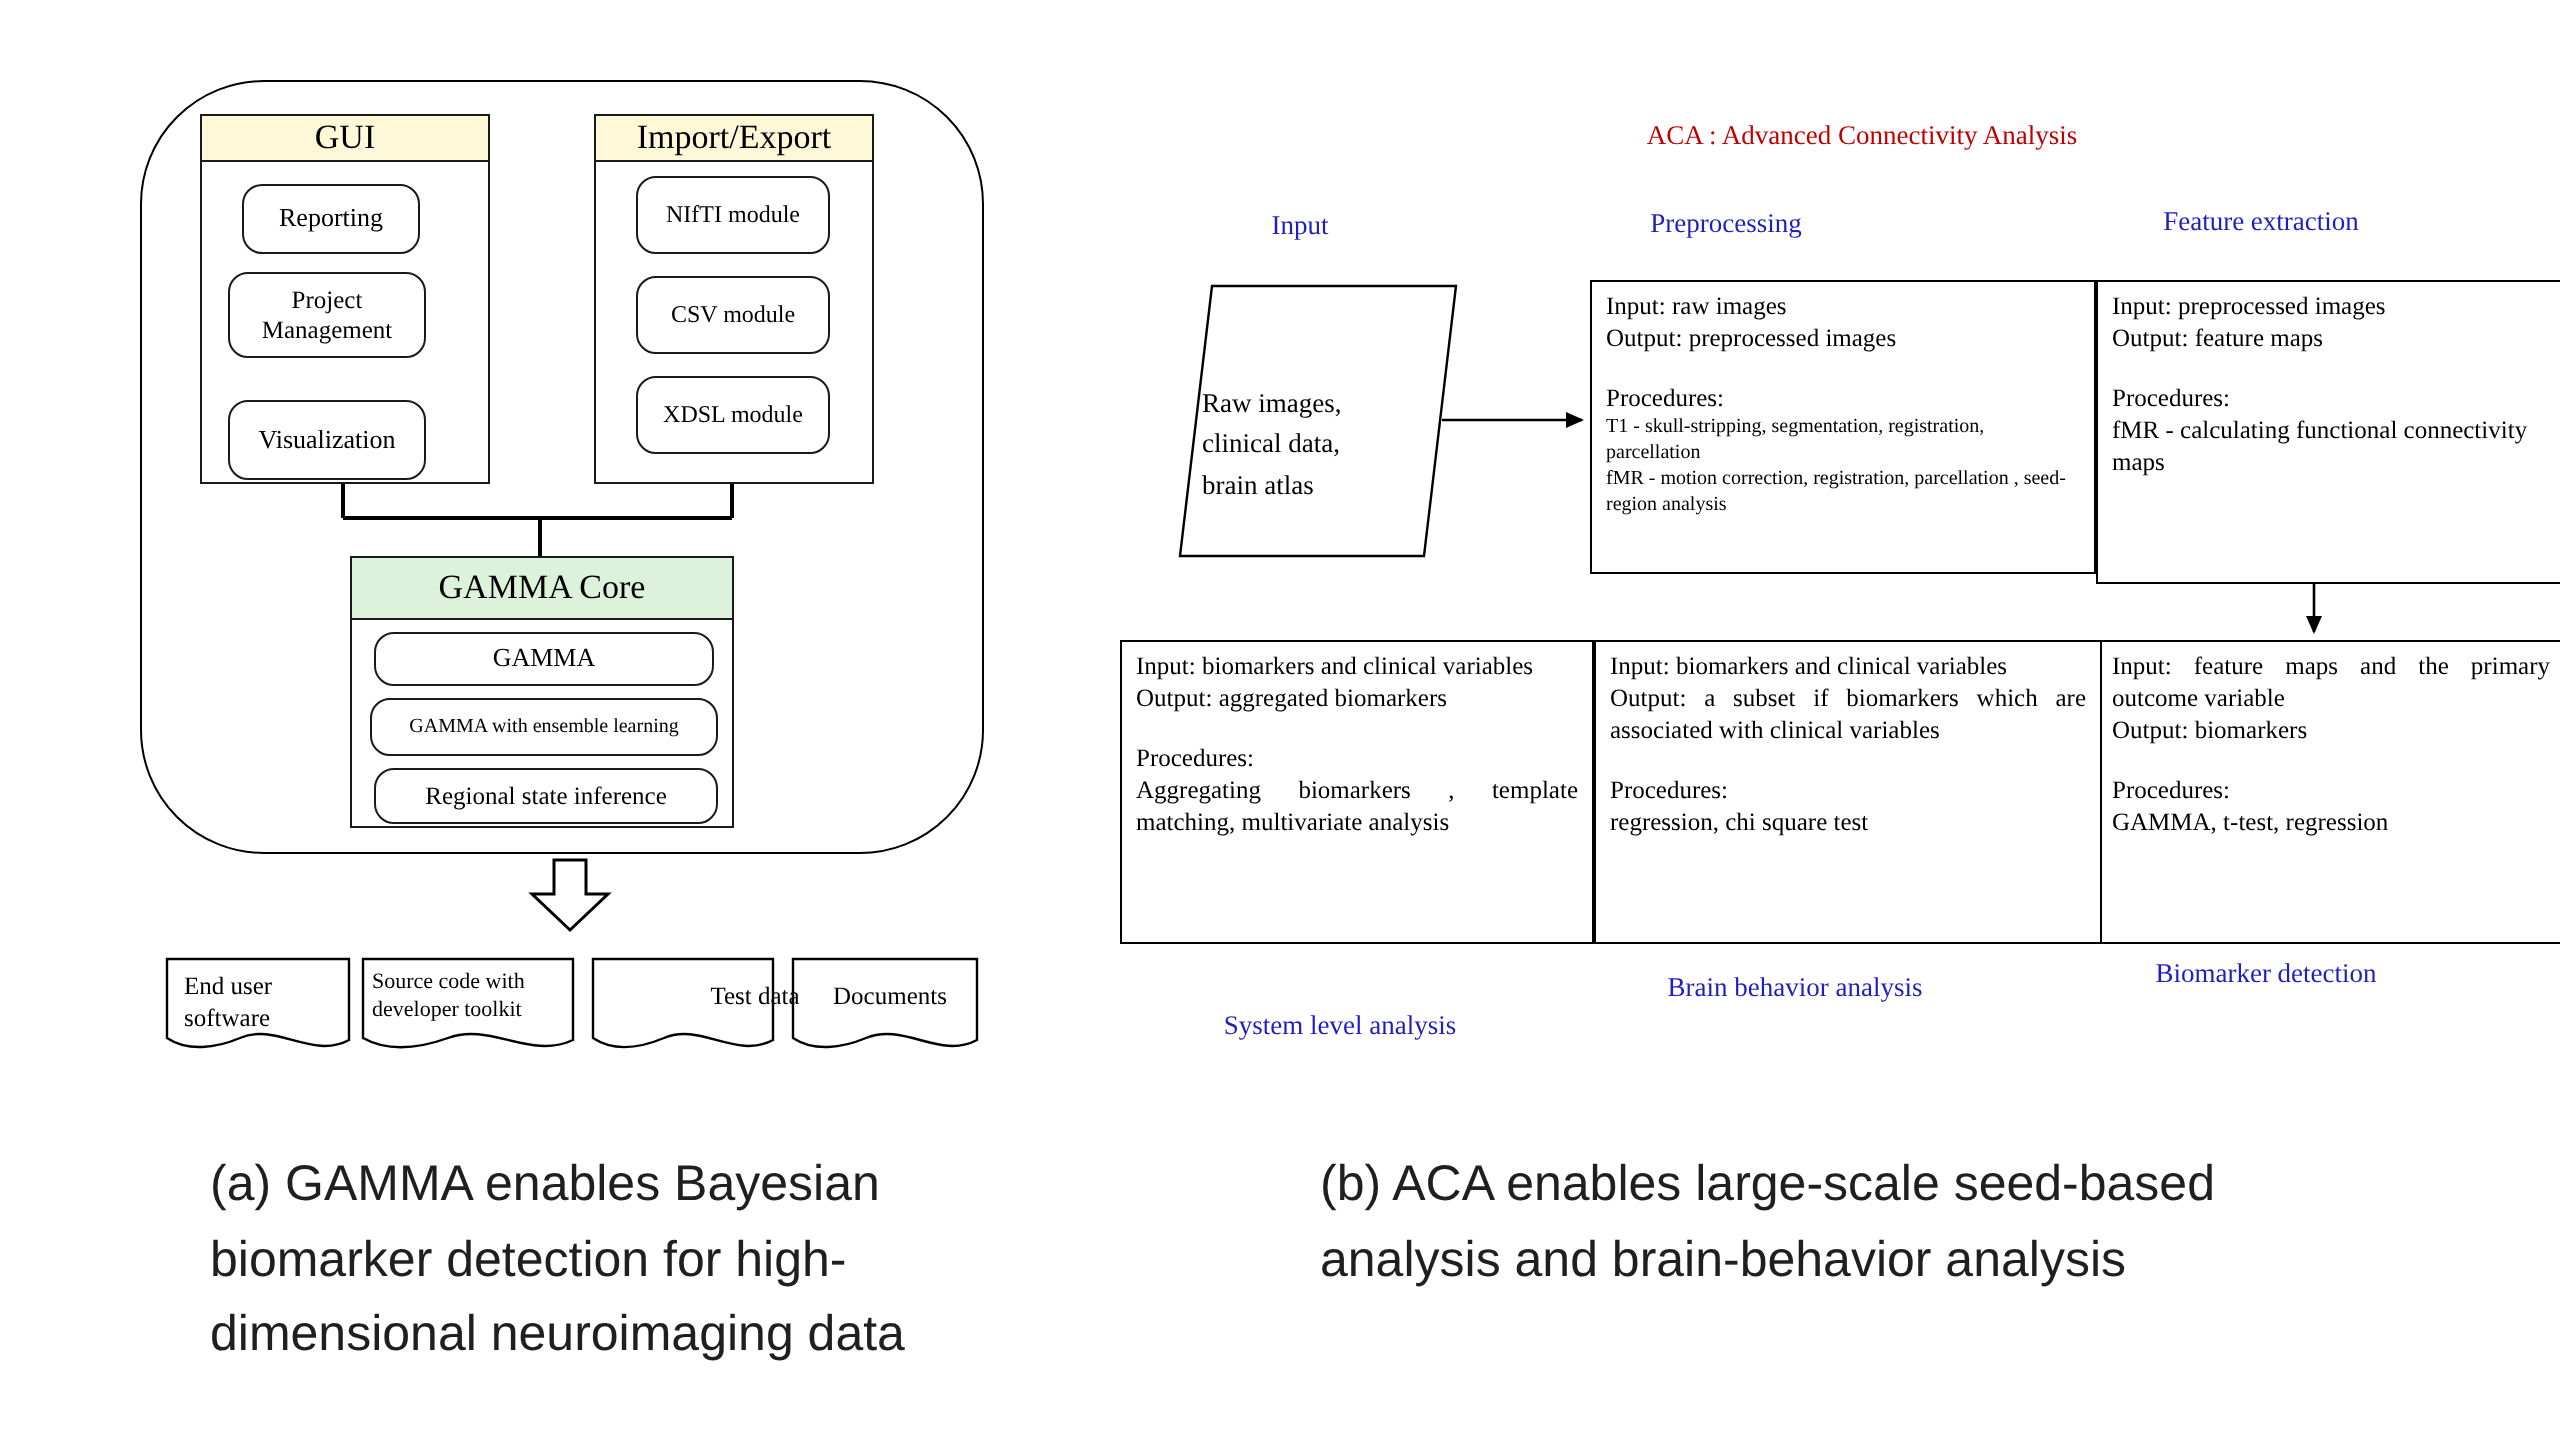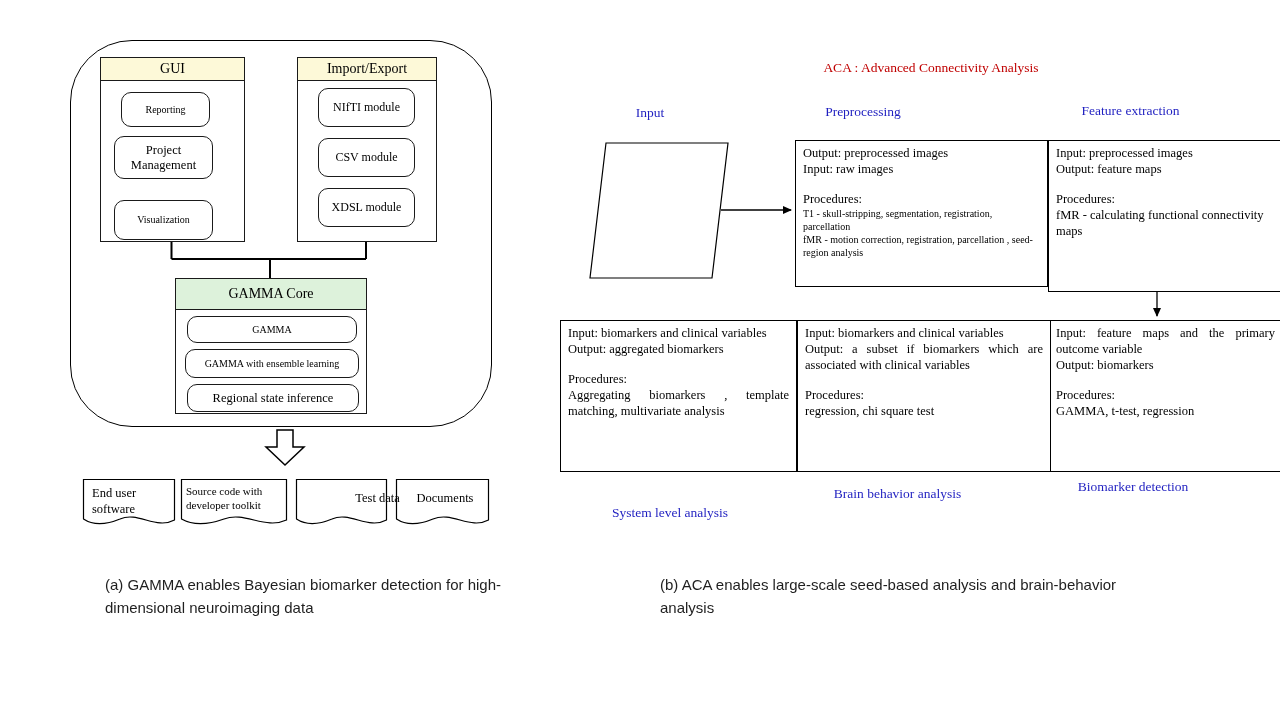--- a/index.html
+++ b/index.html
@@ -2,28 +2,28 @@
 <html style="--blue-label: #1f1fc0; --red-title: #c00000; --yellow-header: #fdf9d8; --green-header: #ddf2db;"><head>
 <meta charset="utf-8">
 <style>
   html,body{margin:0;padding:0;background:#fff;}
   #stage{position:relative;width:1280px;height:720px;background:#fff;
          font-family:"Liberation Serif",serif;color:#000;overflow:hidden;}
   #stage > div{position:absolute;}
   #wires{position:absolute;left:0;top:0;pointer-events:none;}
   .rounded-frame{border:1.5px solid #000;border-radius:62px;background:transparent;}
   .groupbox{border:1px solid #1a1a1a;background:#fff;}
-  .grouphdr{height:22px;line-height:21px;text-align:center;font-size:14px;border-bottom:1px solid #1a1a1a;}
+  .grouphdr{height:22px;line-height:21px;text-align:center;font-size:17px;border-bottom:1px solid #1a1a1a;}
   .yellow{background:var(--yellow-header,#fdf9d8);}
   .green{background:var(--green-header,#ddf2db);}
   .pill{border:1px solid #1a1a1a;border-radius:10px;background:#fff;display:flex;
-        align-items:center;justify-content:center;text-align:center;font-size:10px;line-height:1.15;}
+        align-items:center;justify-content:center;text-align:center;font-size:13px;line-height:1.15;}
   .ml{white-space:pre-line;}
   .doclabel{position:absolute;font-size:12.5px;line-height:1.3;}
-  .caption{position:absolute;font-family:"Liberation Sans",sans-serif;font-size:15px;
+  .caption{position:absolute;font-family:"Liberation Sans",sans-serif;font-size:25px;
            line-height:1.5;color:#1f1f1f;}
   .redtitle{position:absolute;color:var(--red-title,#c00000);font-size:13.5px;text-align:center;}
   .bluelabel{position:absolute;color:var(--blue-label,#1f1fc0);font-size:13.5px;text-align:center;}
   .flowbox{position:absolute;border:1px solid #000;background:#fff;padding:4px 7px;
            font-size:12.5px;line-height:1.28;overflow:hidden;}
   .flowbox .gap{height:14px;}
   .small{font-size:10px;line-height:1.3;}
   .just > div{text-align:justify;}
 </style>
 </head>
@@ -92,24 +92,27 @@
   <div class="doclabel" style="left:395px;top:490px;width:100px;text-align:center;">Documents</div>
 
   <div class="caption" style="left:105px;top:574px;width:420px;">(a) GAMMA enables Bayesian biomarker detection for high-dimensional neuroimaging data</div>
 
   <div class="redtitle" style="left:781px;top:60px;width:300px;">ACA : Advanced Connectivity Analysis</div>
 
   <div class="bluelabel" style="left:600px;top:105px;width:100px;">Input</div>
   <div class="bluelabel" style="left:800px;top:104px;width:126px;">Preprocessing</div>
   <div class="bluelabel" style="left:1068px;top:103px;width:125px;">Feature extraction</div>
 
+  <div class="ml" style="left:601px;top:192px;width:125px;font-size:13.5px;line-height:1.5;">Raw images,
+clinical data,
+brain atlas</div>
 
   <div class="flowbox" style="left:795px;top:140px;width:237px;height:137px;">
+    <div>Input: raw images</div>
     <div>Output: preprocessed images</div>
-    <div>Input: raw images</div>
     <div class="gap"></div>
     <div>Procedures:</div>
     <div class="small">T1 - skull-stripping, segmentation, registration, parcellation</div>
     <div class="small">fMR - motion correction, registration, parcellation , seed-region analysis</div>
   </div>
 
   <div class="flowbox" style="left:1048px;top:140px;width:219px;height:142px;">
     <div>Input: preprocessed images</div>
     <div>Output: feature maps</div>
     <div class="gap"></div>

